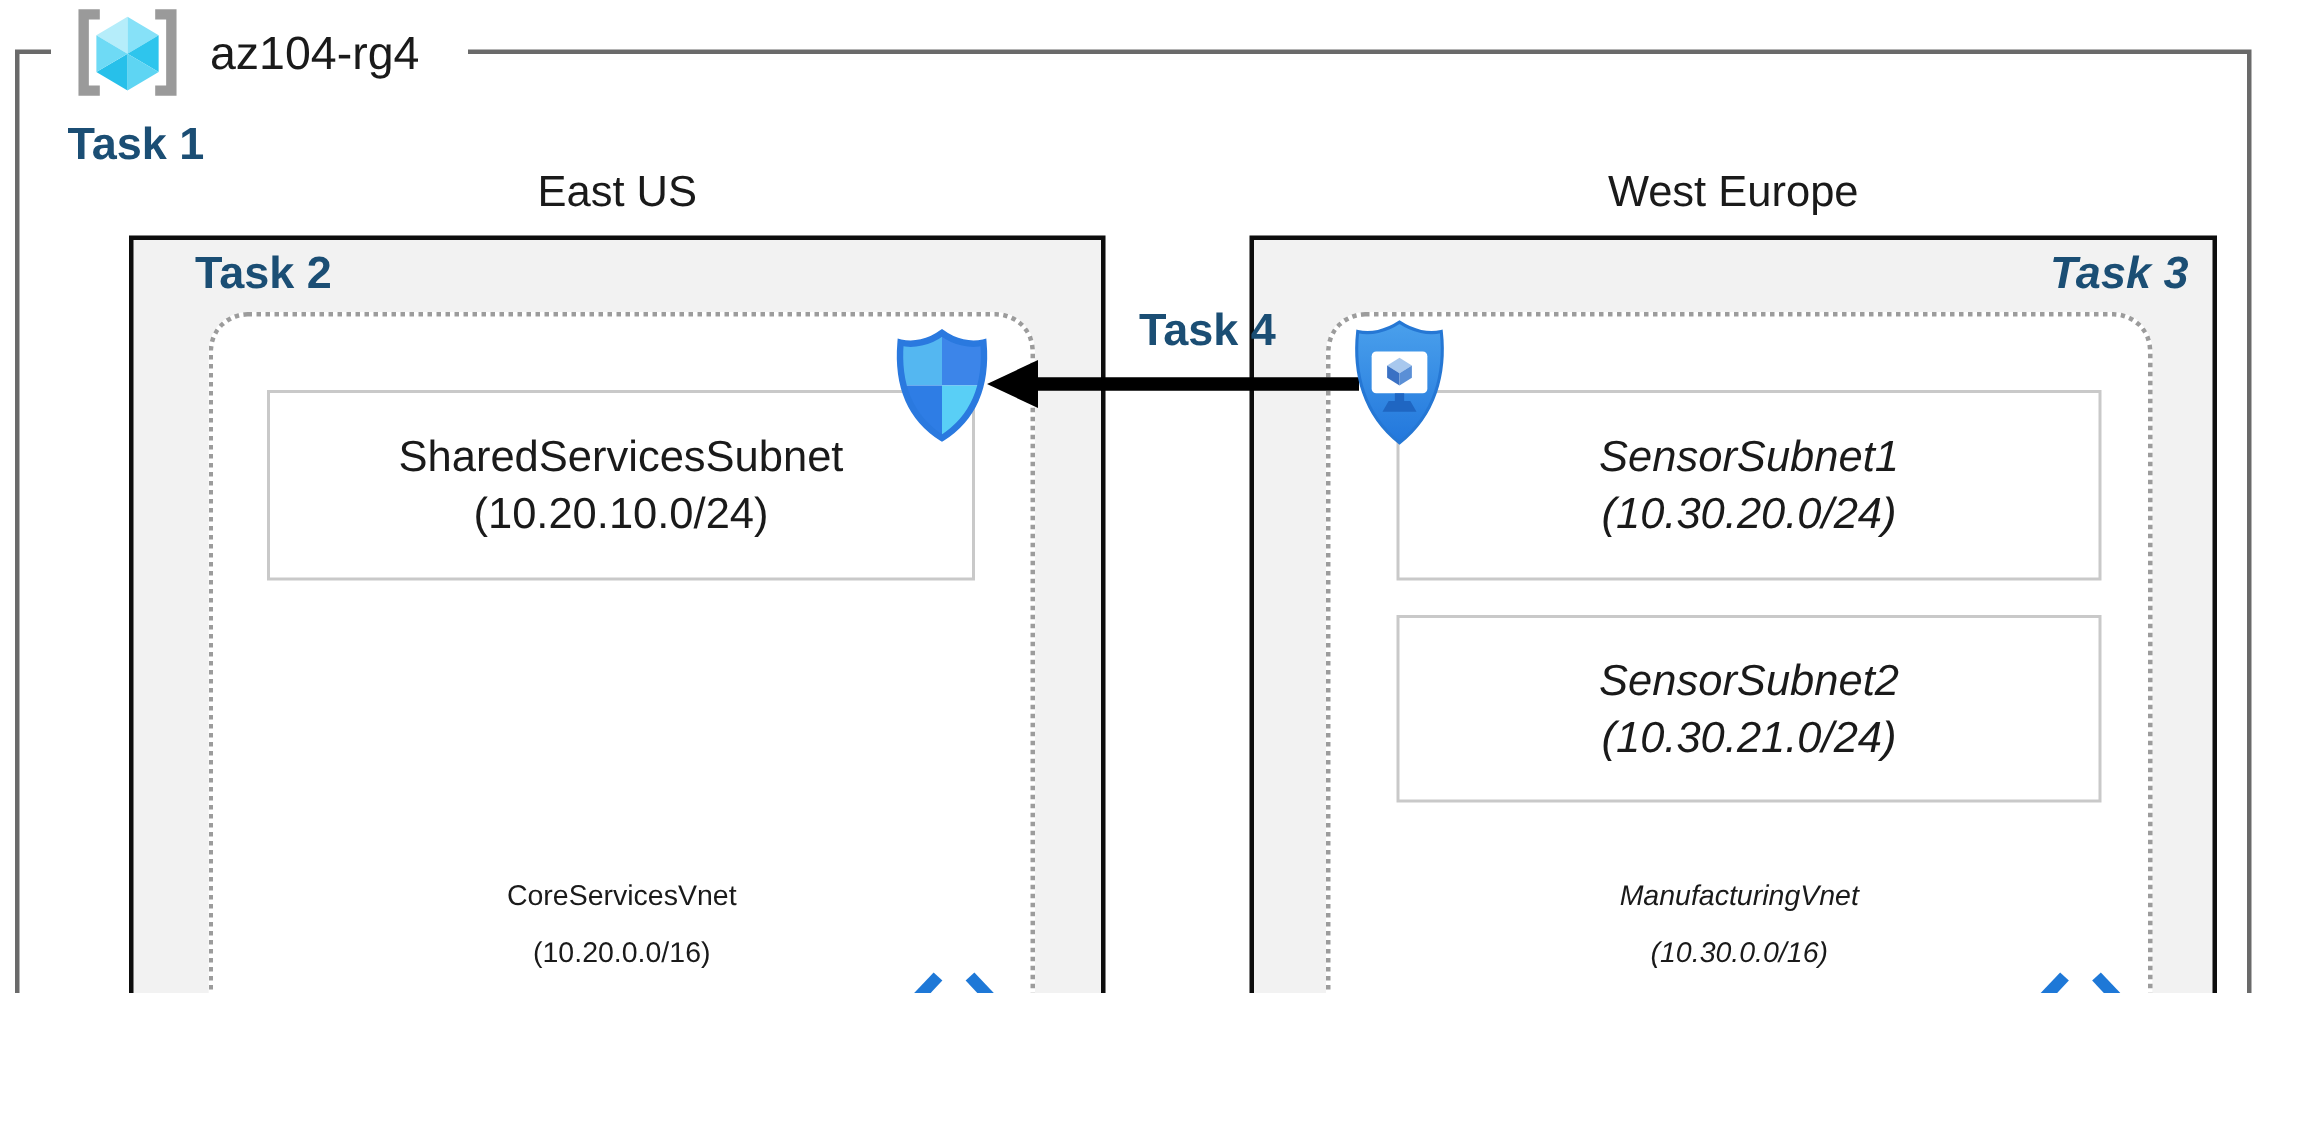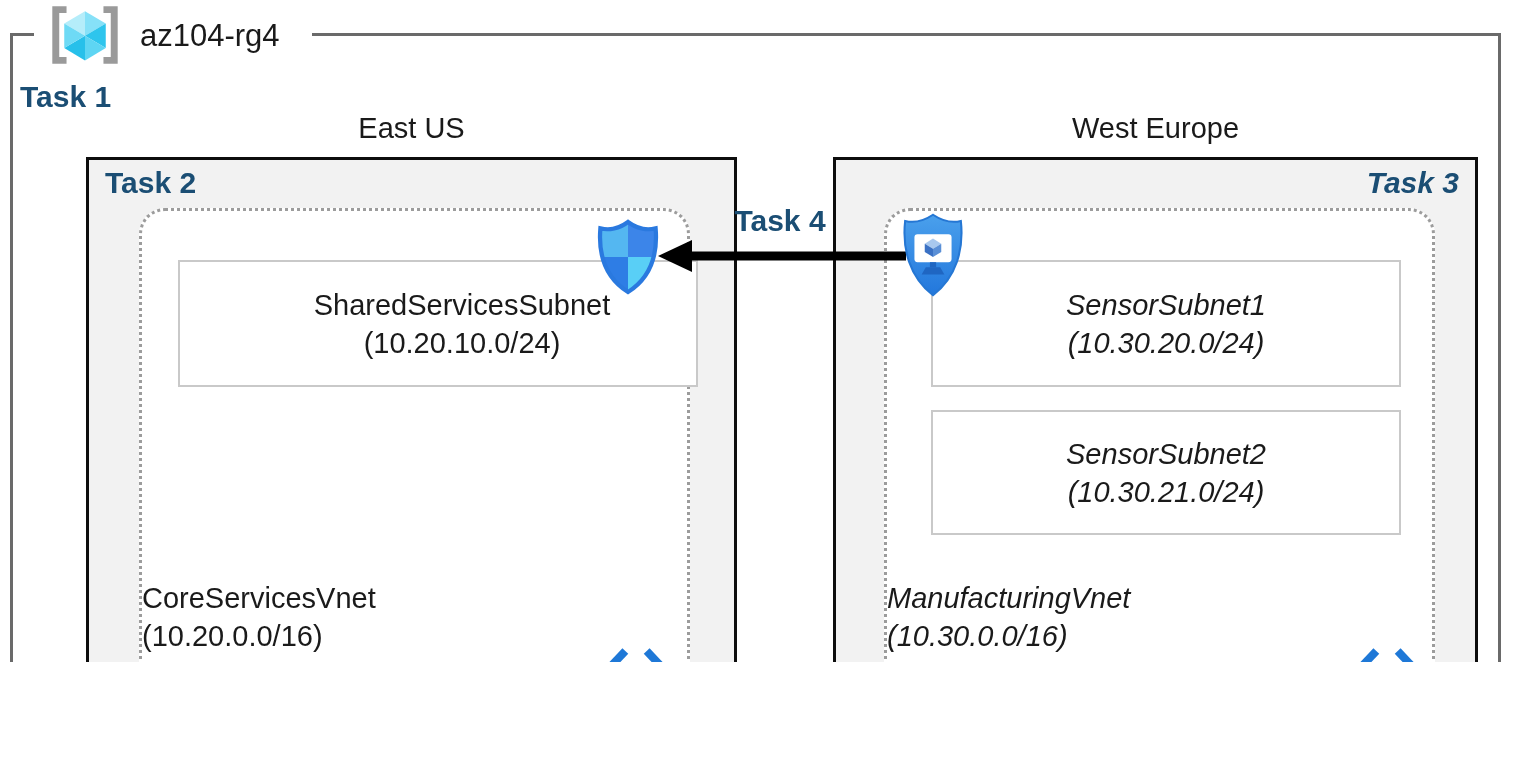--- a/index.html
+++ b/index.html
@@ -6,48 +6,48 @@
   body{font-family:"Liberation Sans","DejaVu Sans",sans-serif;color:#1a1a1a;}
   .stage{position:relative;width:1537px;height:662px;background:#ffffff;overflow:hidden;}
 
   
   .outer-box{position:absolute;left:10px;top:33px;width:1485px;height:713px;
     border:3px solid #6a6a6a;background:transparent;}
   .outer-border-mask{position:absolute;left:34px;top:30px;width:278px;height:9px;background:#ffffff;}
 
   .rg-icon{position:absolute;left:48px;top:5px;width:74px;height:60px;}
   .rg-name{position:absolute;left:140px;top:18px;font-size:31px;color:#1a1a1a;white-space:nowrap;}
-  .task-label{font-weight:bold;font-size:30px;color:#1b4e74;white-space:nowrap;}
+  .task-label{font-weight:bold;font-size:30px;color:#1b4e74;white-space:nowrap;margin-left:25px;}
   .task1{position:absolute;left:20px;top:80px;}
 
   .region-title{position:absolute;top:112px;font-size:29px;text-align:center;color:#1a1a1a;}
   .east-title{left:86px;width:651px;}
   .west-title{left:833px;width:645px;}
 
   .region-box{position:absolute;top:157px;height:559px;background:#f2f2f2;border:3px solid #0d0d0d;}
   .east-box{left:86px;width:645px;}
   .west-box{left:833px;width:639px;font-style:italic;}
   .region-task-left{position:absolute;left:16px;top:6px;}
   .region-task-right{position:absolute;right:16px;top:6px;}
 
   .vnet-container{position:absolute;top:48px;width:545px;height:475px;background:#ffffff;
     border:3px dotted #9c9c9c;border-radius:26px;}
   .east-box .vnet-container{left:50px;}
   .west-box .vnet-container{left:48px;}
 
   .subnet-box{position:absolute;background:#ffffff;border:2px solid #c9c9c9;
     display:flex;flex-direction:column;align-items:center;justify-content:center;
     font-size:29px;line-height:38px;text-align:center;color:#1a1a1a;}
-  .east-box .subnet-box{left:36px;width:468px;padding-left:48px;}
+  .east-box .subnet-box{left:36px;width:468px;}
   .west-box .subnet-box{left:44px;width:466px;}
   .subnet-1{top:49px;height:123px;}
   .subnet-2{top:199px;height:121px;}
 
-  .vnet-label{position:absolute;left:0;top:368px;width:100%;
-    font-size:29px;line-height:38px;color:#1a1a1a;}
+  .vnet-label{position:absolute;left:0;top:368px;width:100%;text-align:center;
+    font-size:19px;line-height:38px;color:#1a1a1a;}
 
   .vnet-icon{position:absolute;left:462px;top:432px;width:64px;height:48px;}
   .west-box .vnet-icon{left:468px;}
 
   .nsg-icon{position:absolute;left:594px;top:216px;width:68px;height:82px;z-index:5;}
   .vmshield-icon{position:absolute;left:900px;top:210px;width:66px;height:92px;z-index:5;}
 
   .task4{position:absolute;left:695px;top:204px;width:170px;text-align:center;z-index:6;}
   .arrow-svg{position:absolute;left:656px;top:232px;width:252px;height:48px;z-index:4;}
 </style>

